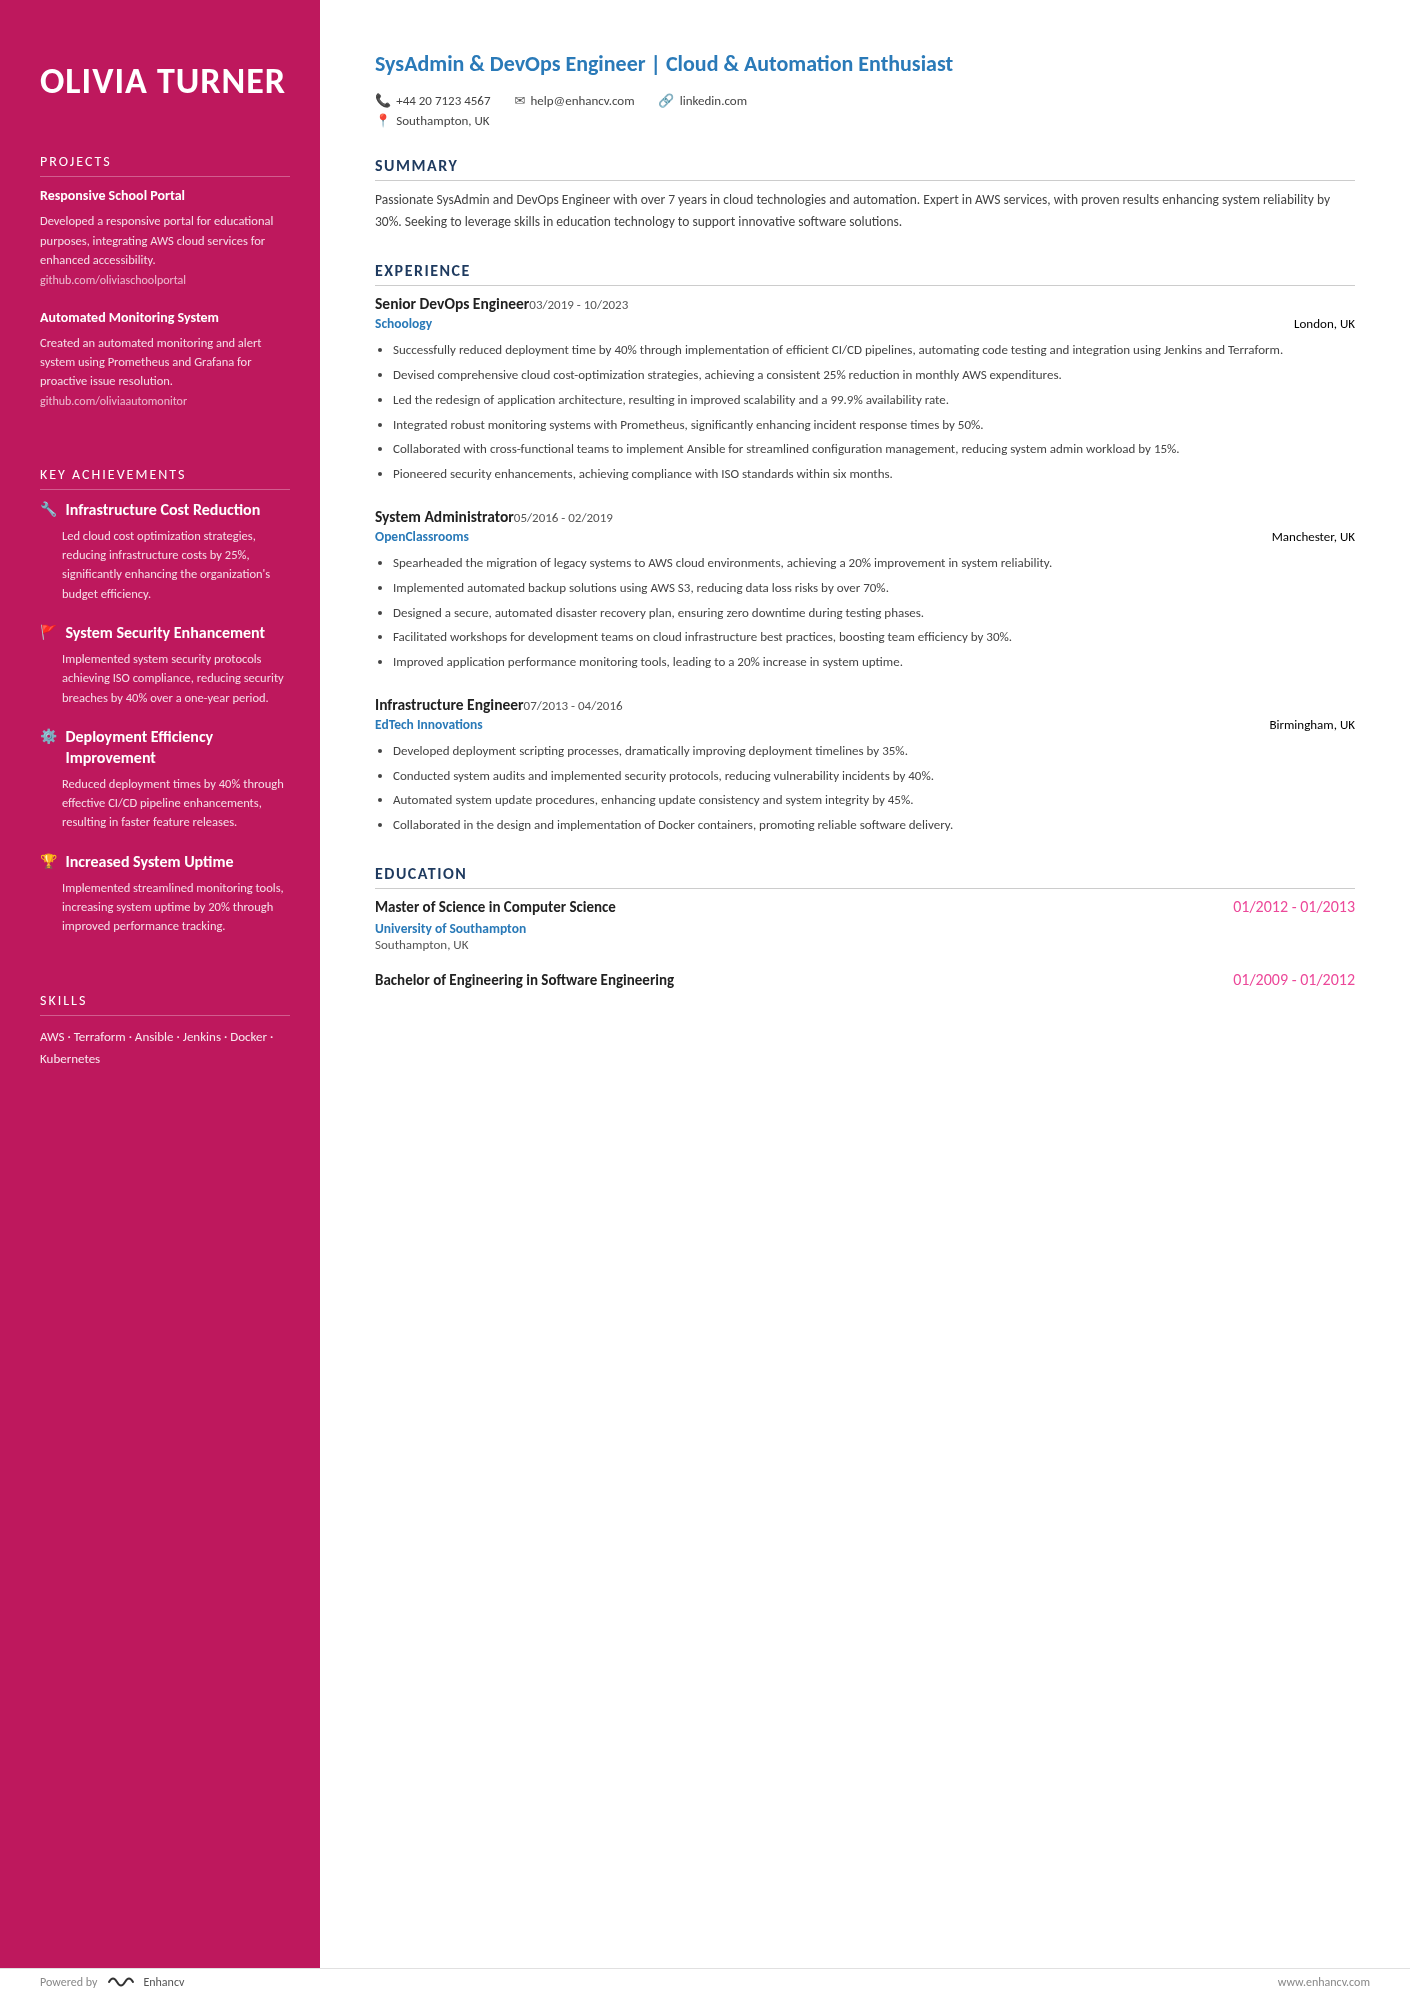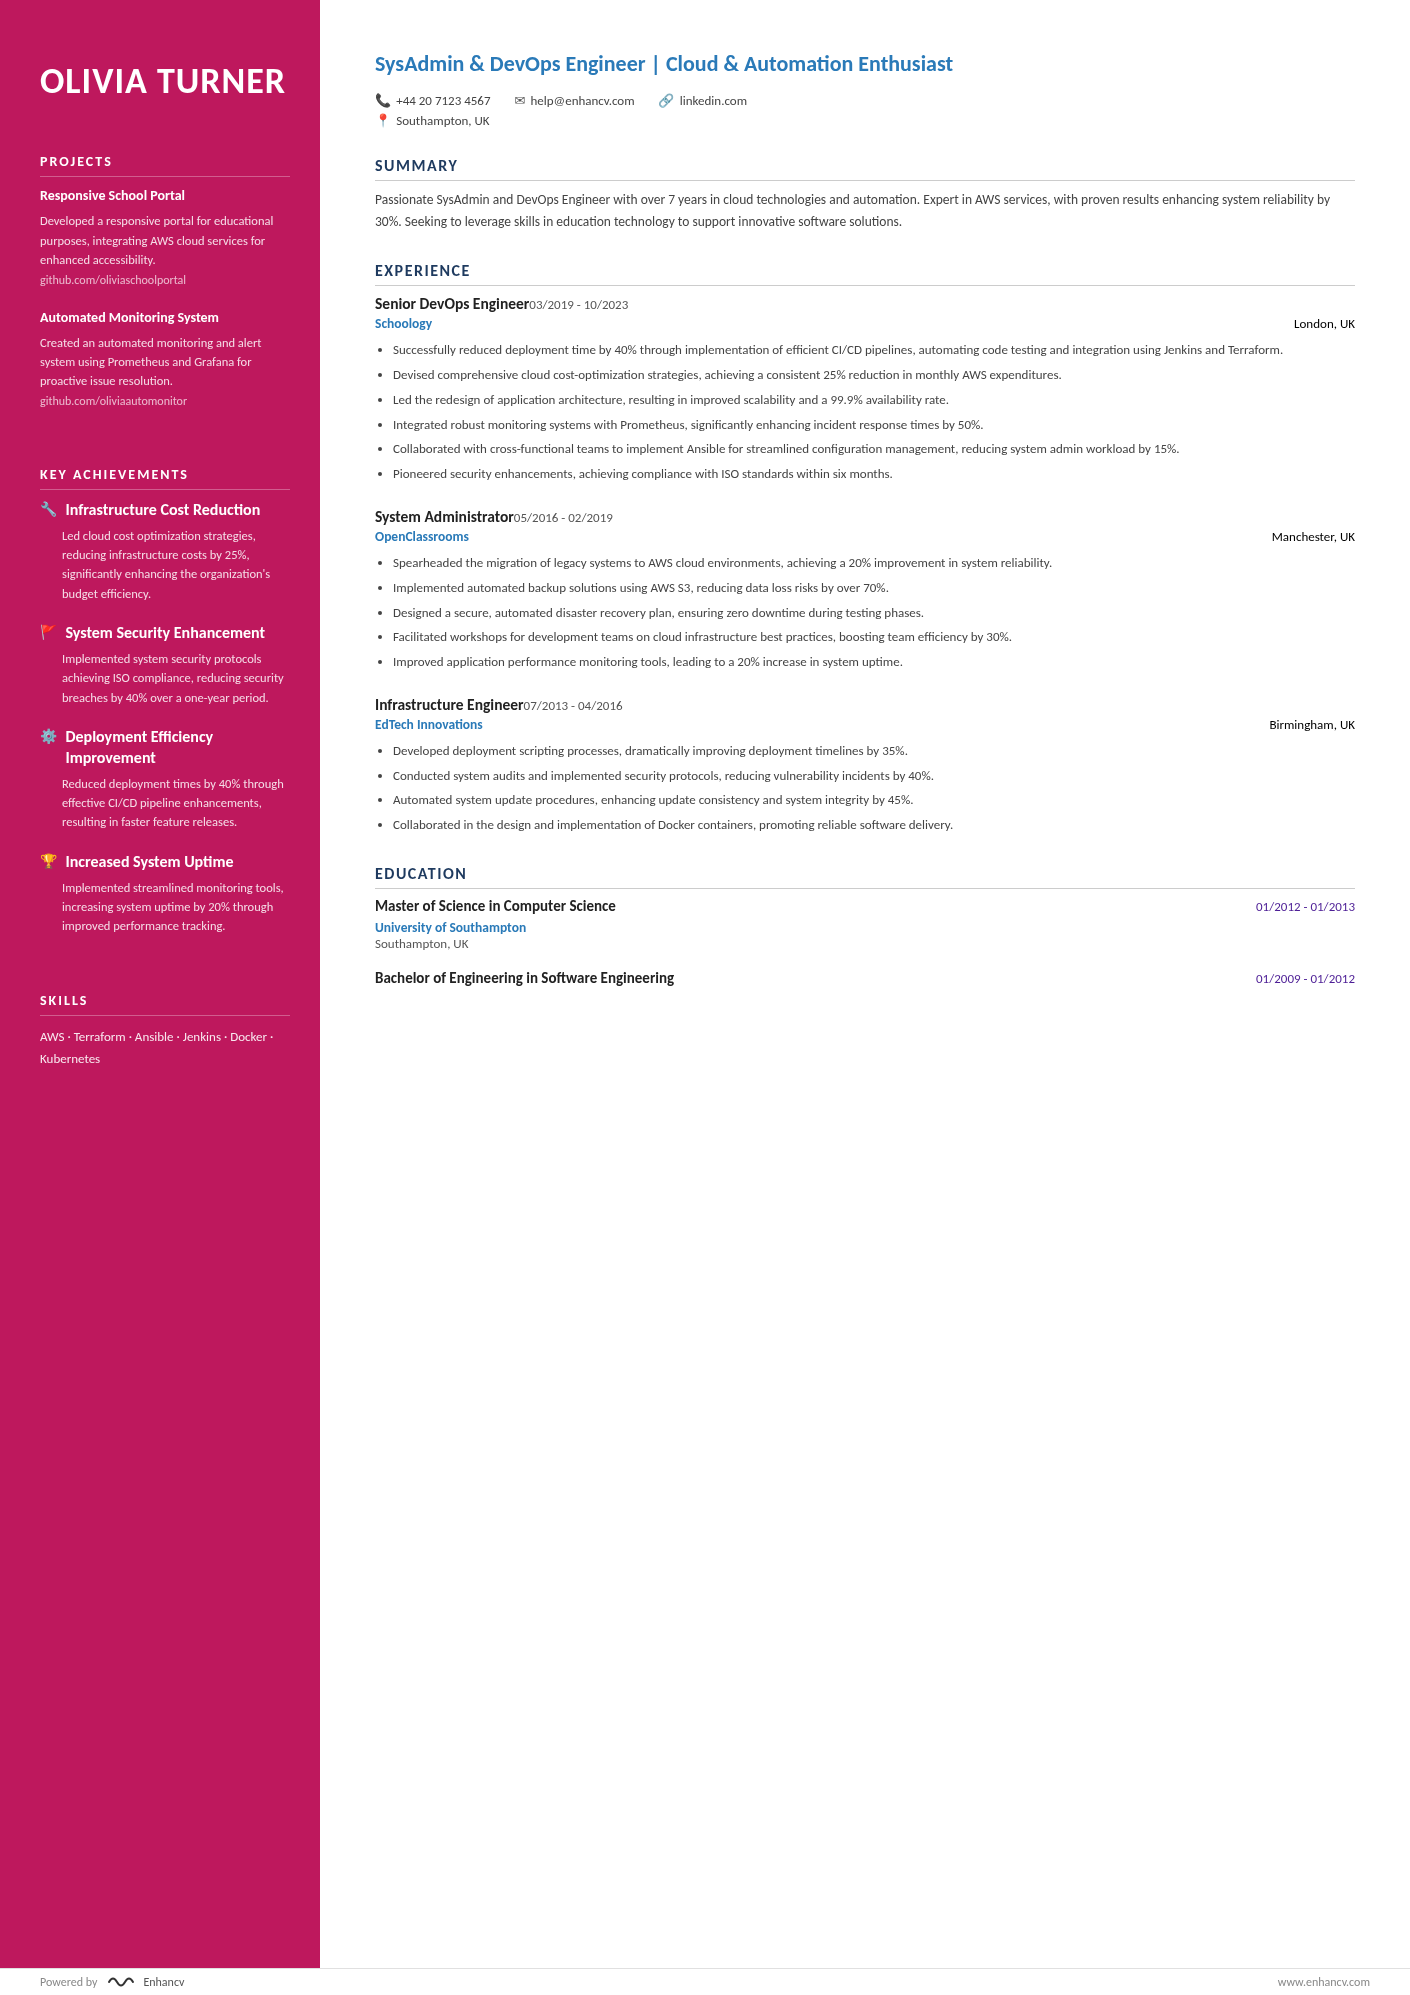--- a/index.html
+++ b/index.html
@@ -33,21 +33,21 @@
       letter-spacing: 1px;
       color: #fff;
       margin-bottom: 50px;
       line-height: 1.2;
     }
     .sidebar-section {
       margin-bottom: 36px;
     }
     .sidebar-section-title {
       font-size: 14px;
-      font-weight: 700;
+      font-weight: 400;
       letter-spacing: 2px;
       color: #fff;
       text-transform: uppercase;
       margin-bottom: 10px;
       padding-bottom: 6px;
       border-bottom: 1px solid rgba(255,255,255,0.3);
     }
     .project-item {
       margin-bottom: 22px;
     }
@@ -206,22 +206,22 @@
       margin-bottom: 2px;
     }
     .edu-degree {
       font-size: 15px;
       font-weight: 700;
       color: #222;
       max-width: 70%;
       line-height: 1.3;
     }
     .edu-dates {
-      font-size: 13px;
-      color: #4c1d95;
+      font-size: 16px;
+      color: #ec4899;
     }
     .edu-school-row {
       display: flex;
       justify-content: space-between;
       align-items: baseline;
       flex-direction: column;
     }
     .edu-school {
       font-size: 13.5px;
       font-weight: 600;

